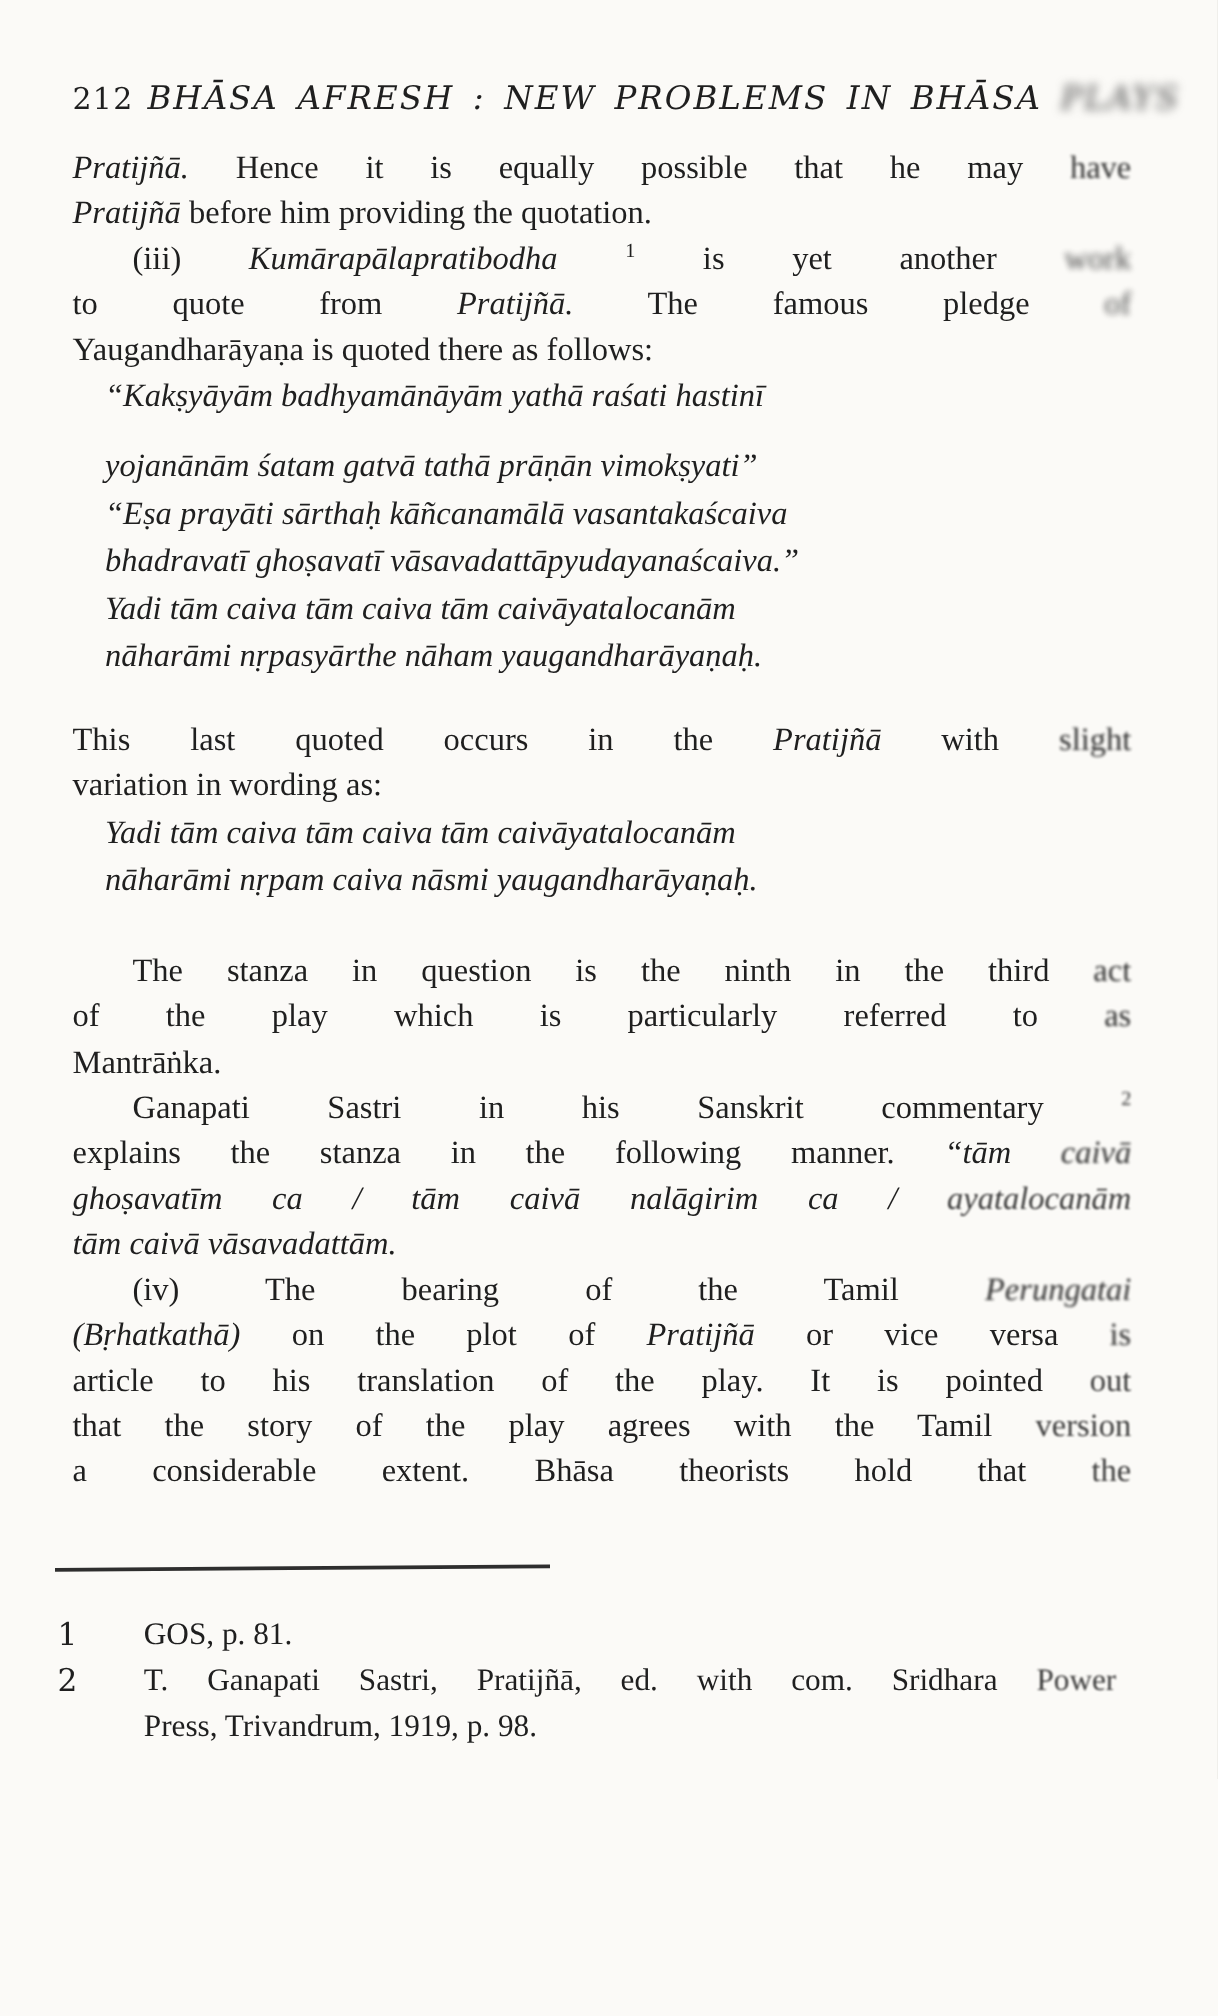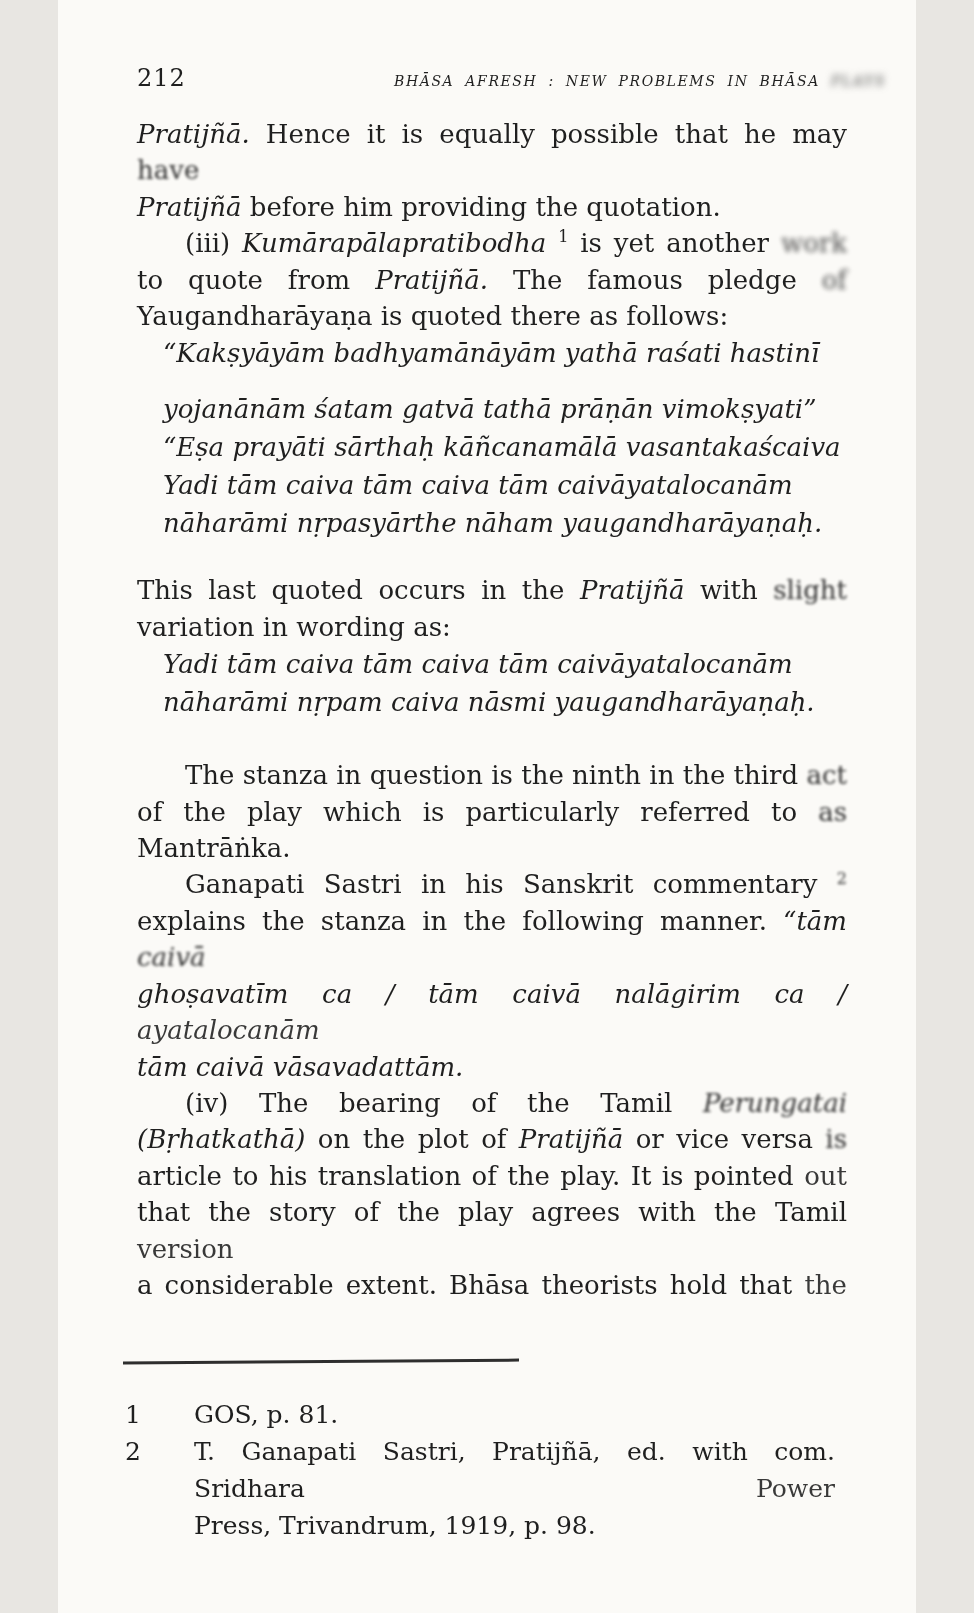--- a/index.html
+++ b/index.html
@@ -2,51 +2,52 @@
 <html style="--ink: #1f1f1f; --paper: #fbfaf7;"><head>
 <meta charset="utf-8">
 <style>
   :root{
     --ink:#1f1f1f;
     --paper:#fbfaf7;
   }
   html,body{margin:0;padding:0;background:#e8e6e2;}
   .page{
     position:relative;
-    width:858px;height:1613px;
+    width:974px;height:1613px;
     margin:0 auto;
     background:var(--paper);
     color:var(--ink);
     font-family:"DejaVu Serif","Liberation Serif",serif;
     box-sizing:border-box;
-    padding:64px 69px 0 79px;
+    padding:64px 69px 0 58px;
     overflow:hidden;
   }
   
   .hdr{
     display:flex;align-items:baseline;
     margin-right:-39px; 
     height:32px;
   }
   .pageno{font-size:24px;letter-spacing:1px;}
   .hdr-title{
     margin-left:auto;
     font-style:italic;
-    font-size:14px;
+    font-size:26px;
     letter-spacing:1.6px;
     word-spacing:5px;
     white-space:nowrap;
   }
   
   .content{margin-top:20px;font-size:26px;}
   .para{margin:0;}
   .line{
     line-height:36.4px;
     min-height:36.4px;
     white-space:nowrap; 
+    font-family:Liberation Serif, serif;
   }
   .j{white-space:normal;text-align:justify;text-align-last:justify;}
   .indent{text-indent:48px;}
   .gap{margin-bottom:18px;}
   .verse{margin-left:26px;}
   .verse .line{line-height:38px;min-height:38px;font-style:italic;}
   .mt-verse{}
   .mt-para{margin-top:30px;}
   .mt-para2{margin-top:36px;}
   .it{font-style:italic;}
@@ -85,20 +86,21 @@
       </div>
       <div class="para">
         <div class="line j indent"><span>(iii) </span><span class="it">Kumārapālapratibodha</span><span> </span><span class="sup">1</span><span> is yet another </span><span class="sm3">work</span></div>
         <div class="line j"><span>to quote from </span><span class="it">Pratijñā.</span><span> The famous pledge </span><span class="sm3">of</span></div>
         <div class="line"><span>Yaugandharāyaṇa is quoted there as follows:</span></div>
       </div>
       <div class="verse mt-verse">
         <div class="line gap"><span>“Kakṣyāyām badhyamānāyām yathā raśati hastinī</span></div>
         <div class="line"><span>yojanānām śatam gatvā tathā prāṇān vimokṣyati”</span></div>
         <div class="line"><span>“Eṣa prayāti sārthaḥ kāñcanamālā vasantakaścaiva</span></div>
+        <div class="line"><span>bhadravatī ghoṣavatī vāsavadattāpyudayanaścaiva.”</span></div>
         <div class="line"><span>Yadi tām caiva tām caiva tām caivāyatalocanām</span></div>
         <div class="line"><span>nāharāmi nṛpasyārthe nāham yaugandharāyaṇaḥ.</span></div>
       </div>
       <div class="para mt-para">
         <div class="line j"><span>This last quoted occurs in the </span><span class="it">Pratijñā</span><span> with </span><span class="sm2">slight</span></div>
         <div class="line"><span>variation in wording as:</span></div>
       </div>
       <div class="verse mt-verse">
         <div class="line"><span>Yadi tām caiva tām caiva tām caivāyatalocanām</span></div>
         <div class="line"><span>nāharāmi nṛpam caiva nāsmi yaugandharāyaṇaḥ.</span></div>

